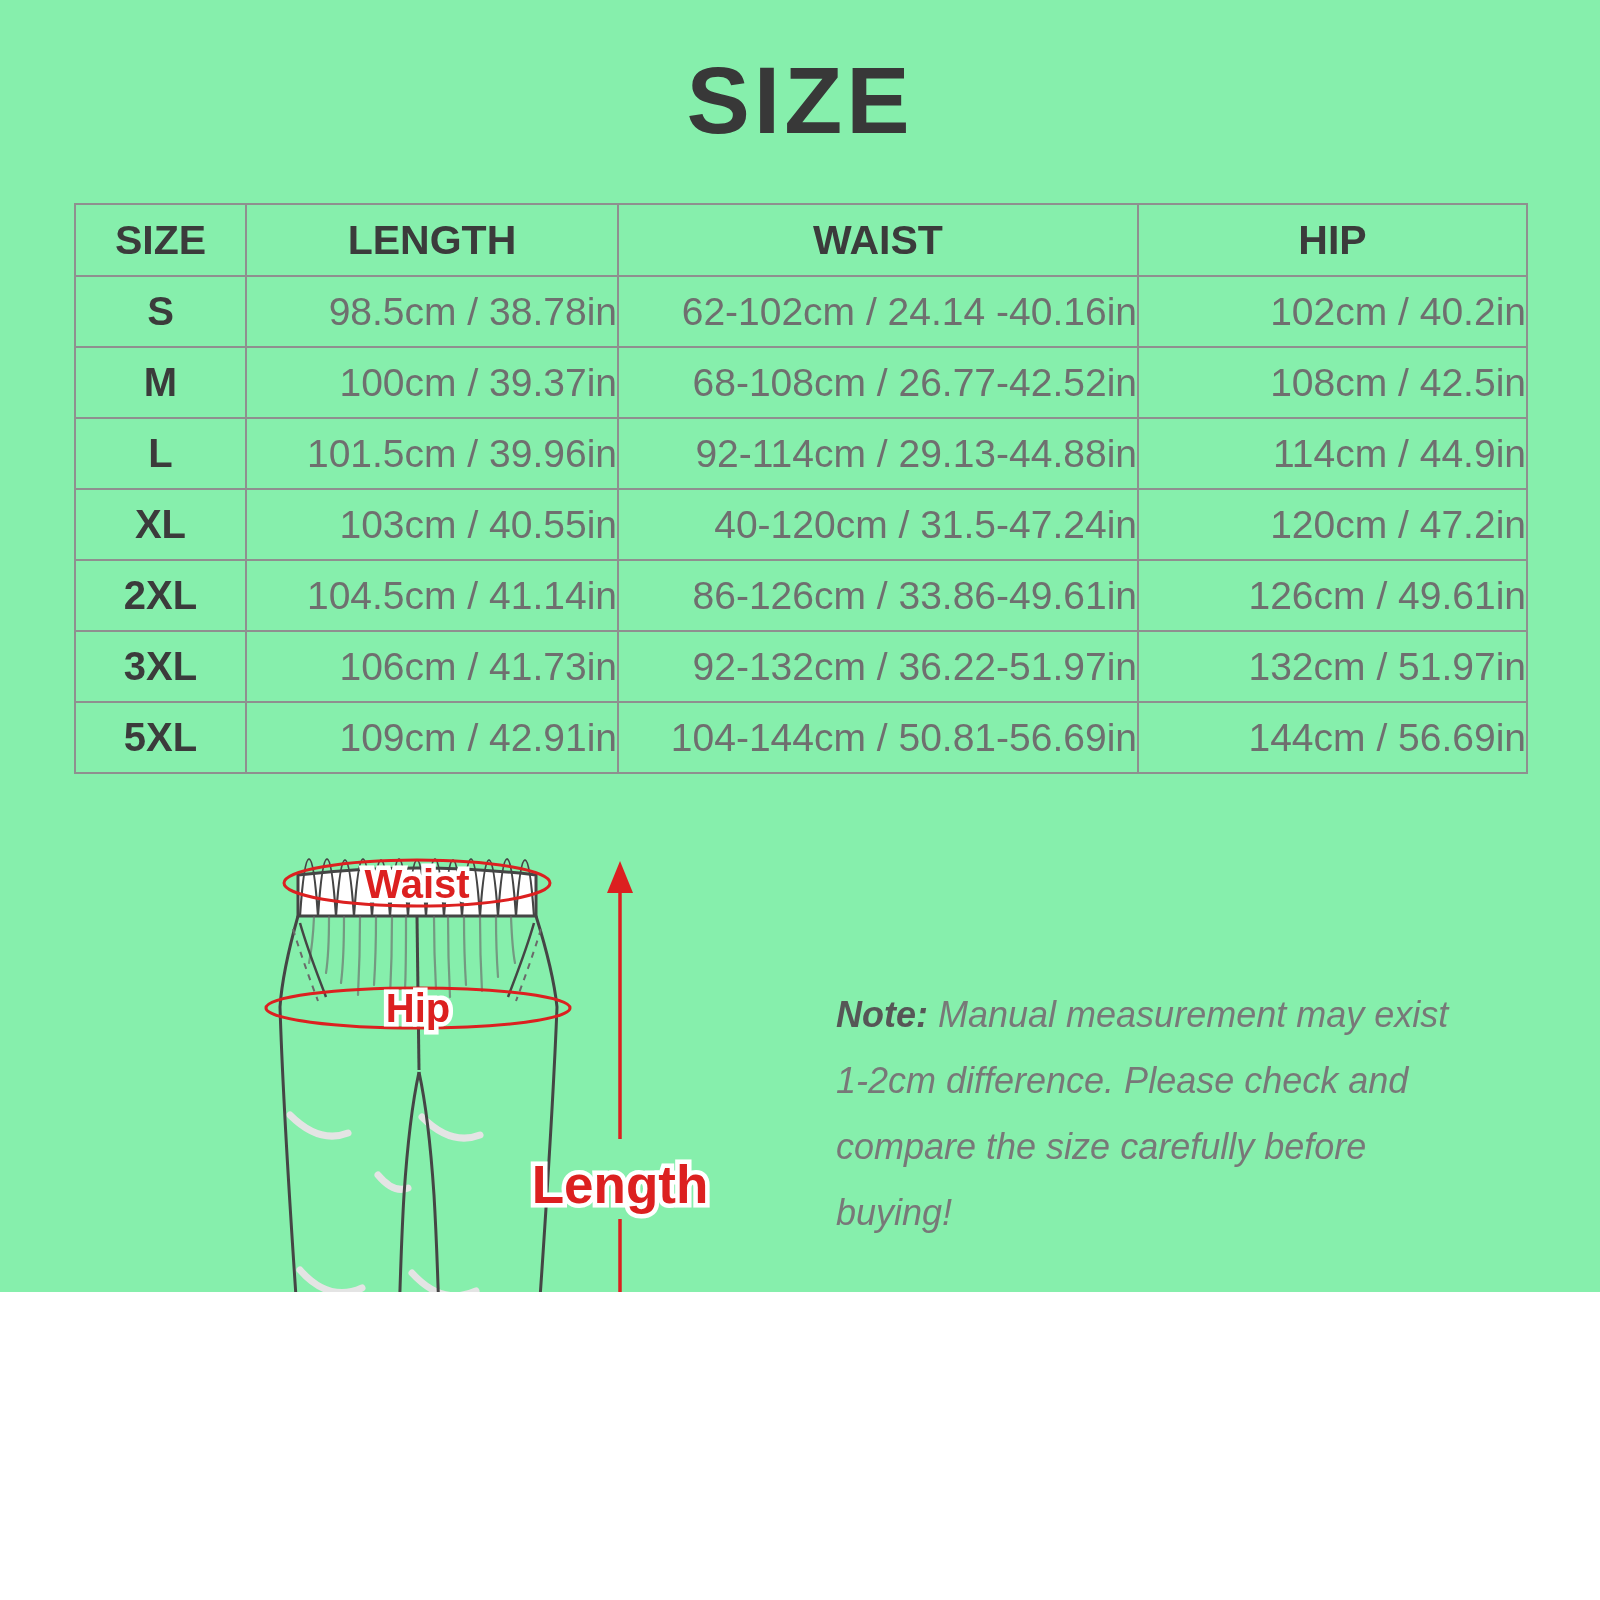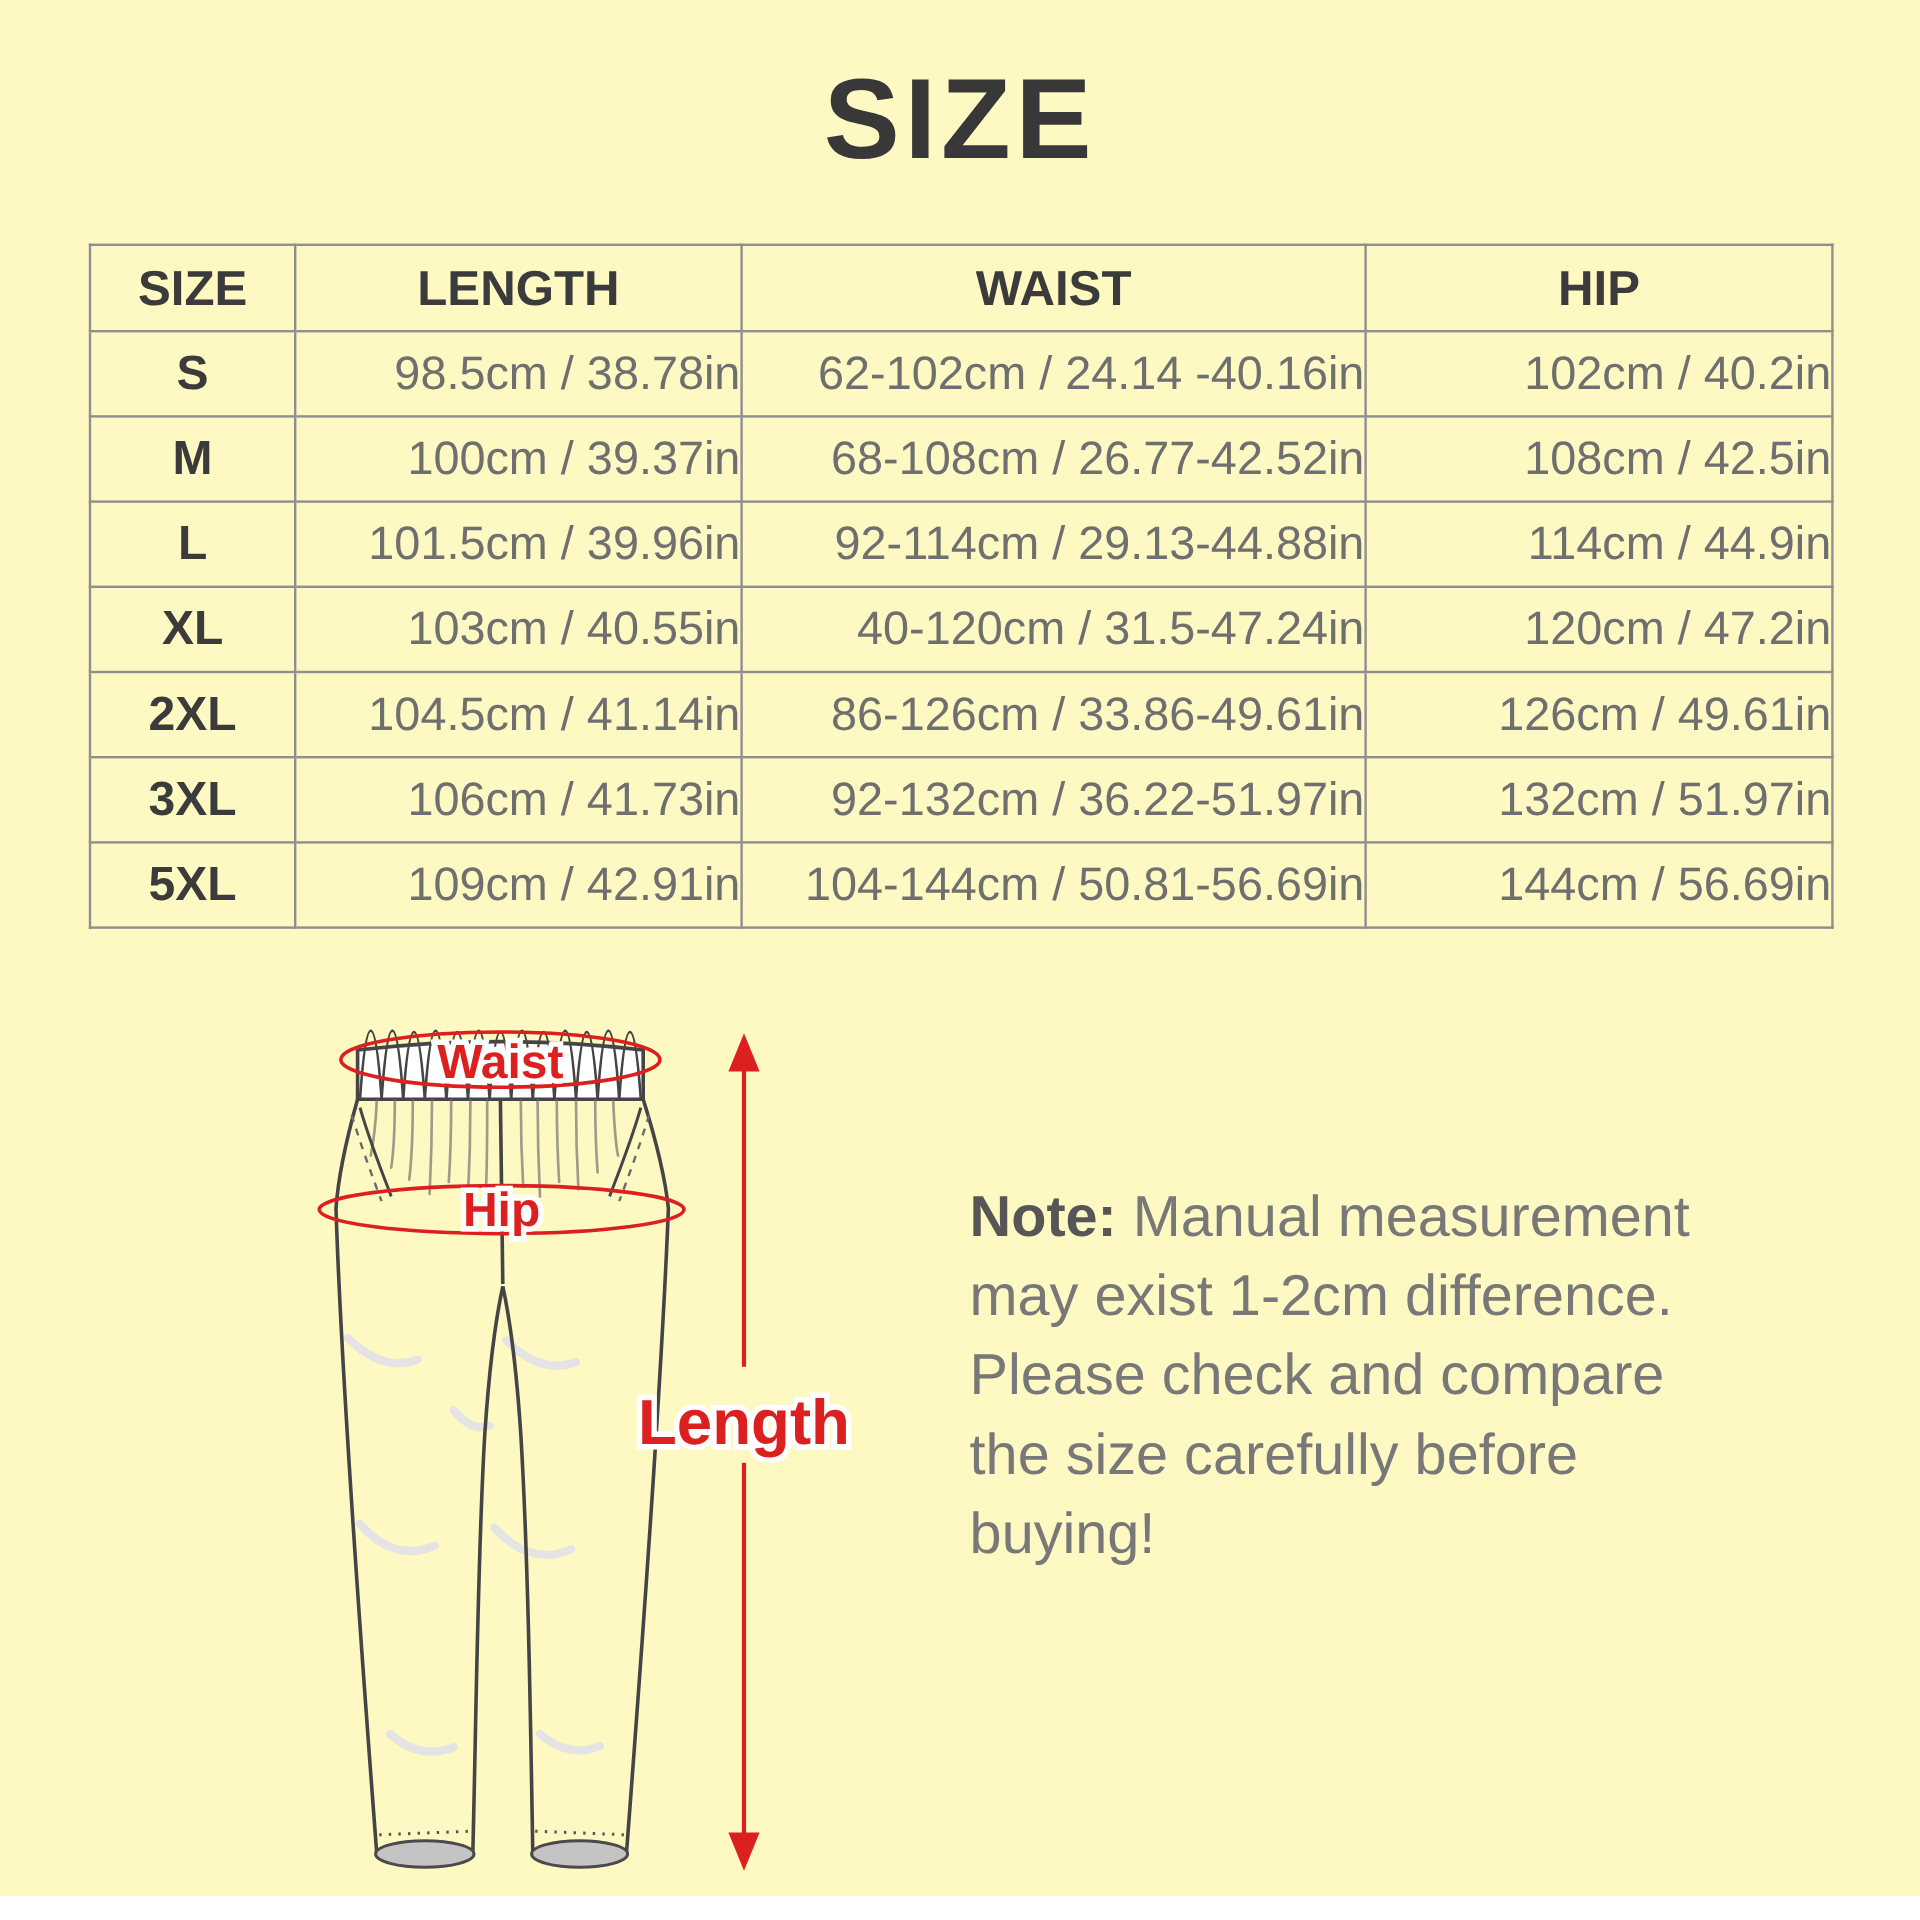--- a/index.html
+++ b/index.html
@@ -4,22 +4,22 @@
 <style>
   html, body {
     margin: 0;
     padding: 0;
     background: #ffffff;
     font-family: "Liberation Sans", "DejaVu Sans", sans-serif;
   }
   .page {
     position: relative;
     width: 1600px;
-    height: 1580px;
-    background: #fef9c3;
+    height: 1292px;
+    background: #86efac;
     overflow: hidden;
   }
   .page-title {
     position: absolute;
     top: 46px;
     left: 0;
     width: 100%;
     text-align: center;
     font-size: 95px;
     font-weight: bold;
@@ -71,26 +71,27 @@
     font-family: "Liberation Sans", "DejaVu Sans", sans-serif;
     font-weight: bold;
     fill: #dc2020;
     text-anchor: middle;
     paint-order: stroke;
     stroke: #ffffff;
     stroke-width: 9px;
   }
   .note-block {
     position: absolute;
-    left: 808px;
+    left: 836px;
     top: 982px;
     width: 640px;
-    font-size: 48px;
+    font-size: 36px;
     line-height: 66px;
     color: #787878;
+    font-style: italic;
   }
   .note-prefix {
     font-weight: bold;
     color: #565656;
   }
 </style>
 </head>
 <body>
 
 <div class="page">

